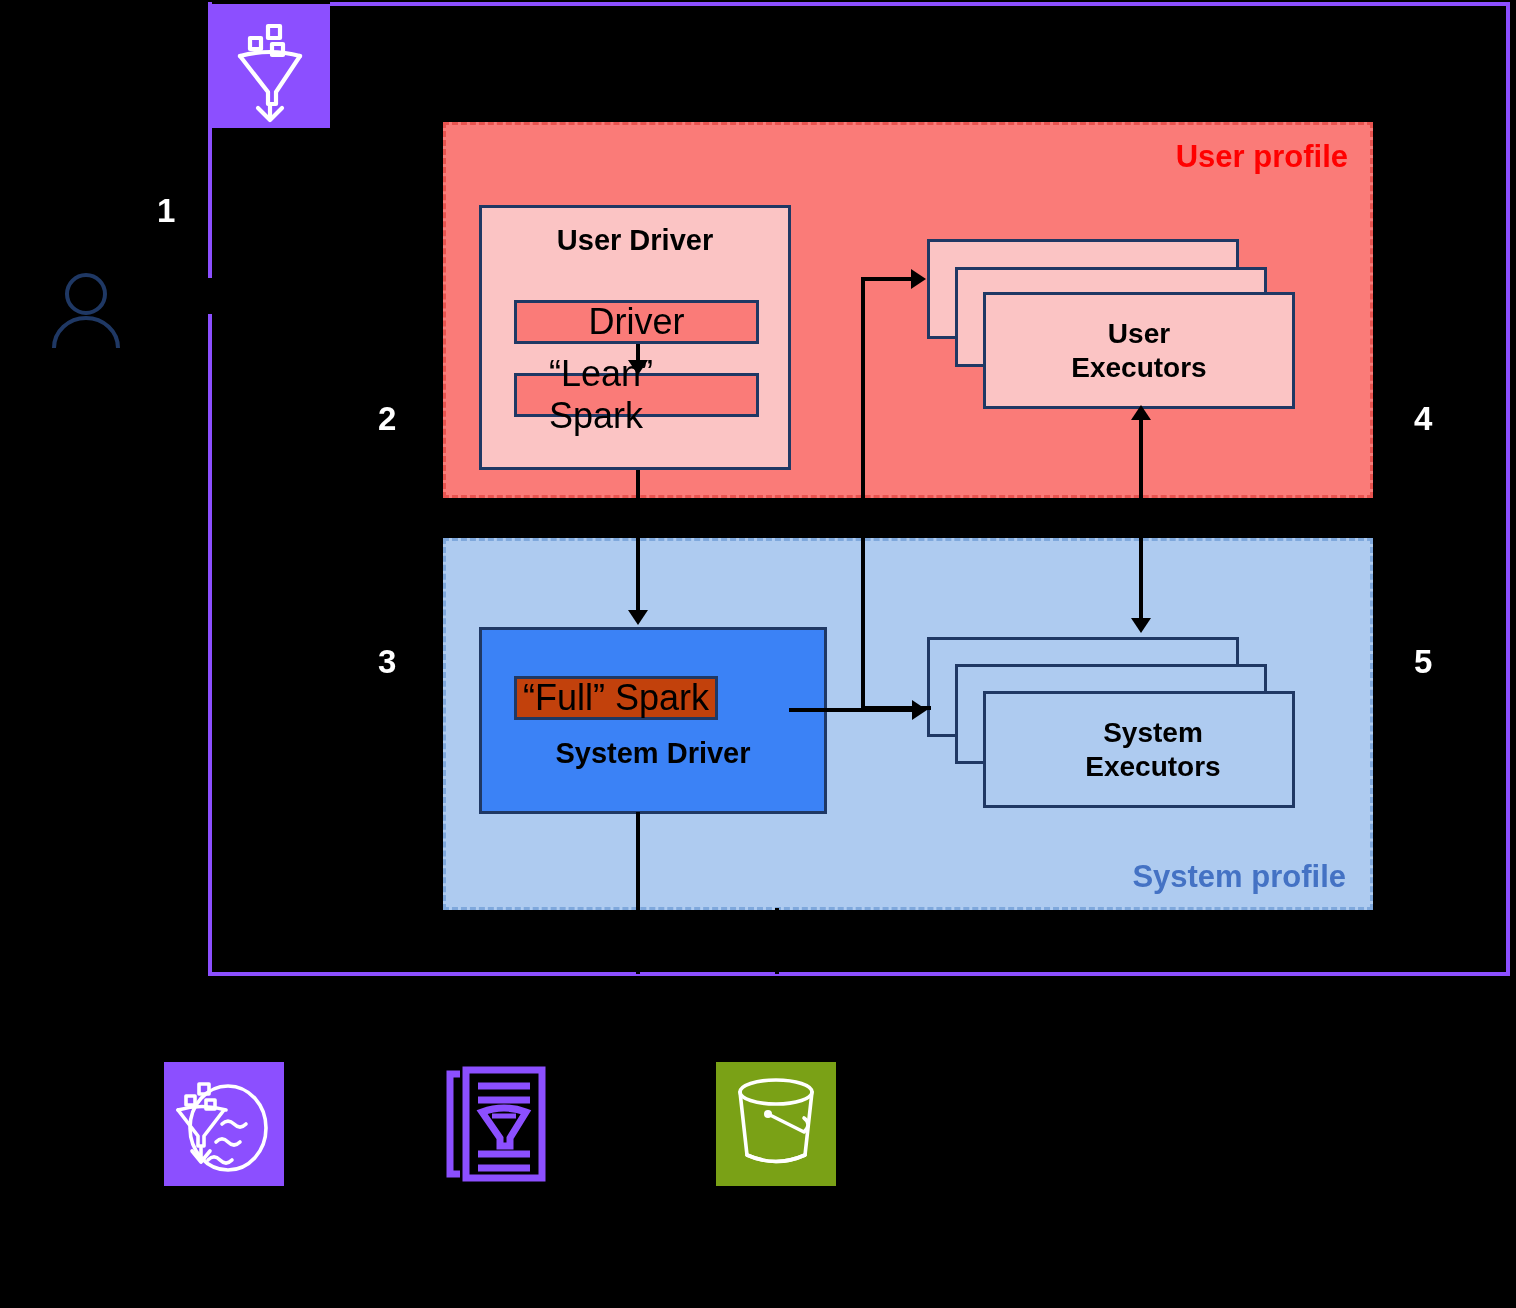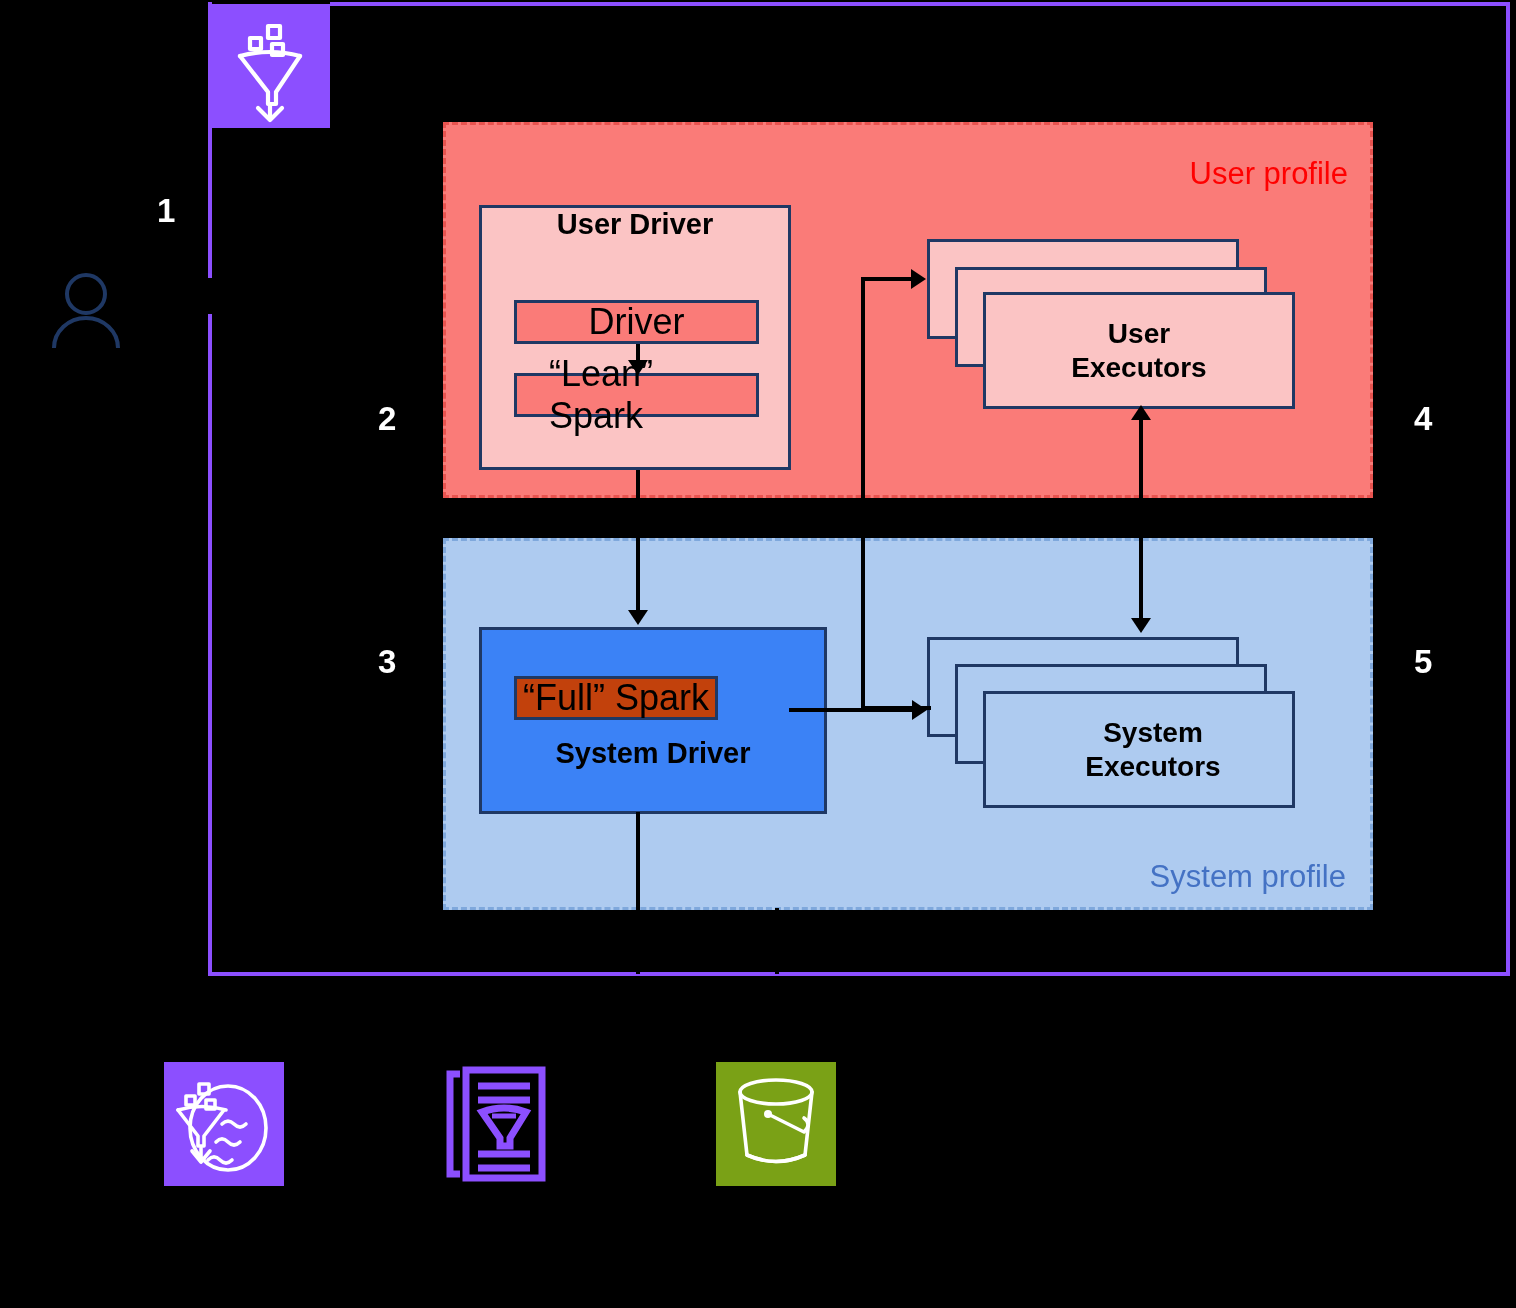--- a/index.html
+++ b/index.html
@@ -29,21 +29,21 @@
   
   .panel{box-sizing:border-box;}
   #user-profile{
     left:443px;top:122px;width:930px;height:376px;
     background:#FA7B78;border:3px dashed #E8534F;
   }
   #system-profile{
     left:443px;top:538px;width:930px;height:372px;
     background:#AECBF0;border:3px dashed #7FA8DC;
   }
-  .profile-title{font-size:31px;font-weight:normal;margin-top:17px;}
+  .profile-title{font-size:31px;font-weight:bold;}
   #user-profile-title{right:22px;top:14px;color:#FF0000;}
   #system-profile-title{right:24px;bottom:12px;color:#4472C4;}
 
   
   .drv-box{box-sizing:border-box;border:3px solid #1F3864;}
   #user-driver{left:479px;top:205px;width:312px;height:265px;background:#FBC4C4;}
   #system-driver{left:479px;top:627px;width:348px;height:187px;background:#3b82f6;}
   .drv-title{font-size:29px;font-weight:bold;color:#000;text-align:center;}
 
   .inner-box{box-sizing:border-box;border:3px solid #1F3864;
@@ -134,21 +134,21 @@
 <div class="abs step-num" style="left:378px;top:402px;">2</div>
 <div class="abs step-num" style="left:378px;top:645px;">3</div>
 <div class="abs step-num" style="left:1414px;top:402px;">4</div>
 <div class="abs step-num" style="left:1414px;top:645px;">5</div>
 
 <div class="abs panel" id="user-profile">
   <div class="abs profile-title" id="user-profile-title">User profile</div>
 </div>
 
 <div class="abs drv-box" id="user-driver">
-  <div class="drv-title" style="margin-top:0;">User Driver</div>
+  <div class="drv-title" style="margin-top:16px;">User Driver</div>
 </div>
 <div class="abs inner-box" id="driver-box">Driver</div>
 <div class="abs inner-box" id="lean-spark-box">“Lean” Spark</div>
 
 <div class="abs exec-card ue" id="ue-c3"></div>
 <div class="abs exec-card ue" id="ue-c2"></div>
 <div class="abs exec-card ue exec-front" id="ue-c1">
   <div>
     <div>User</div>
     <div>Executors</div>

